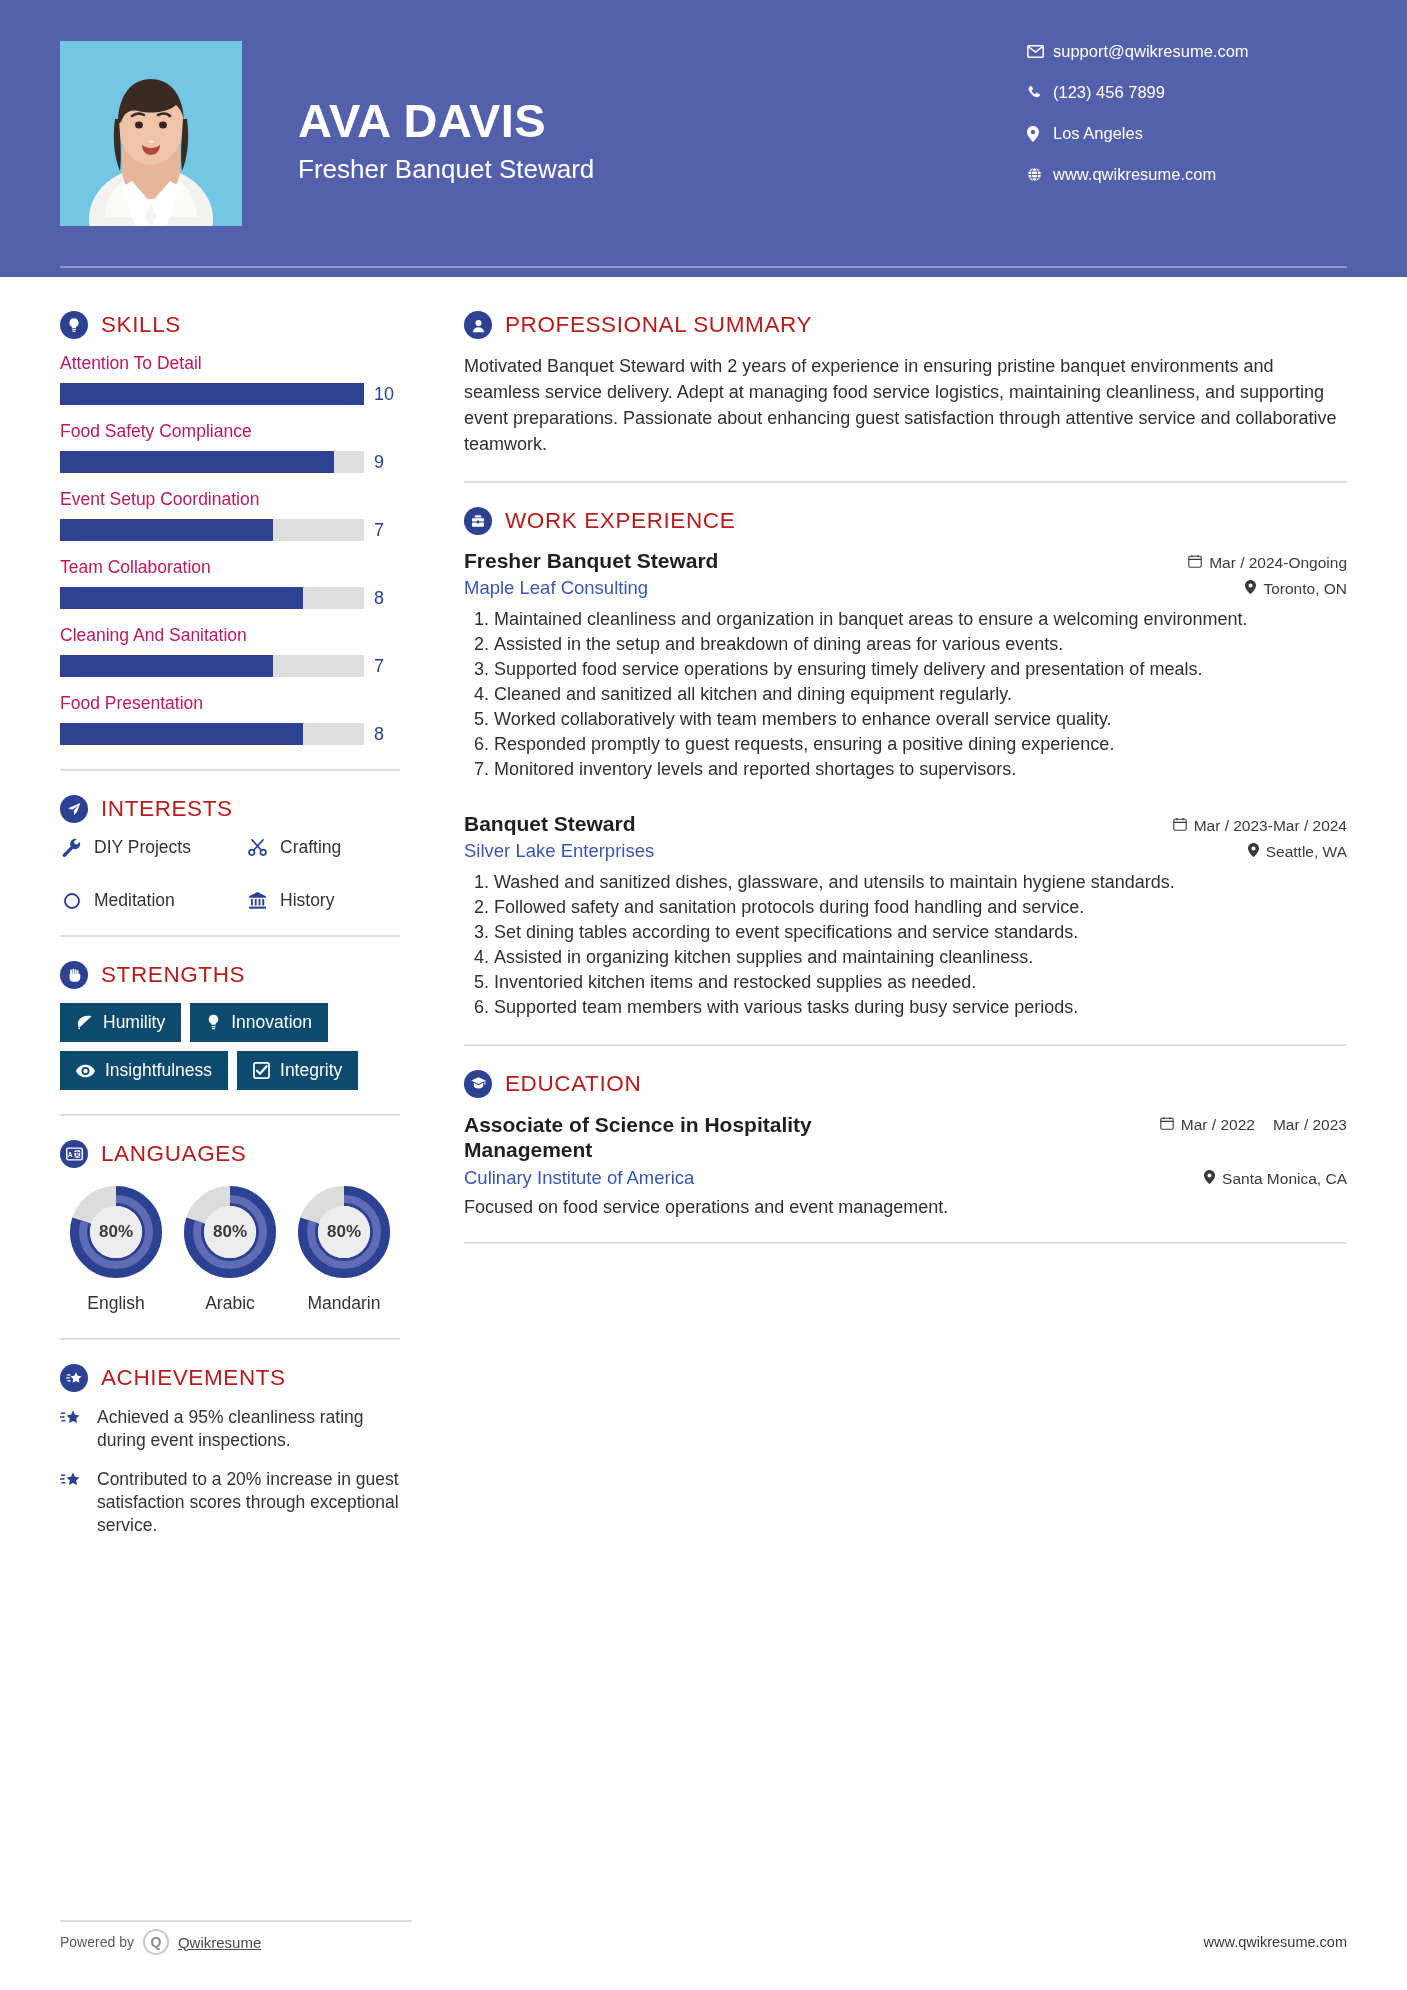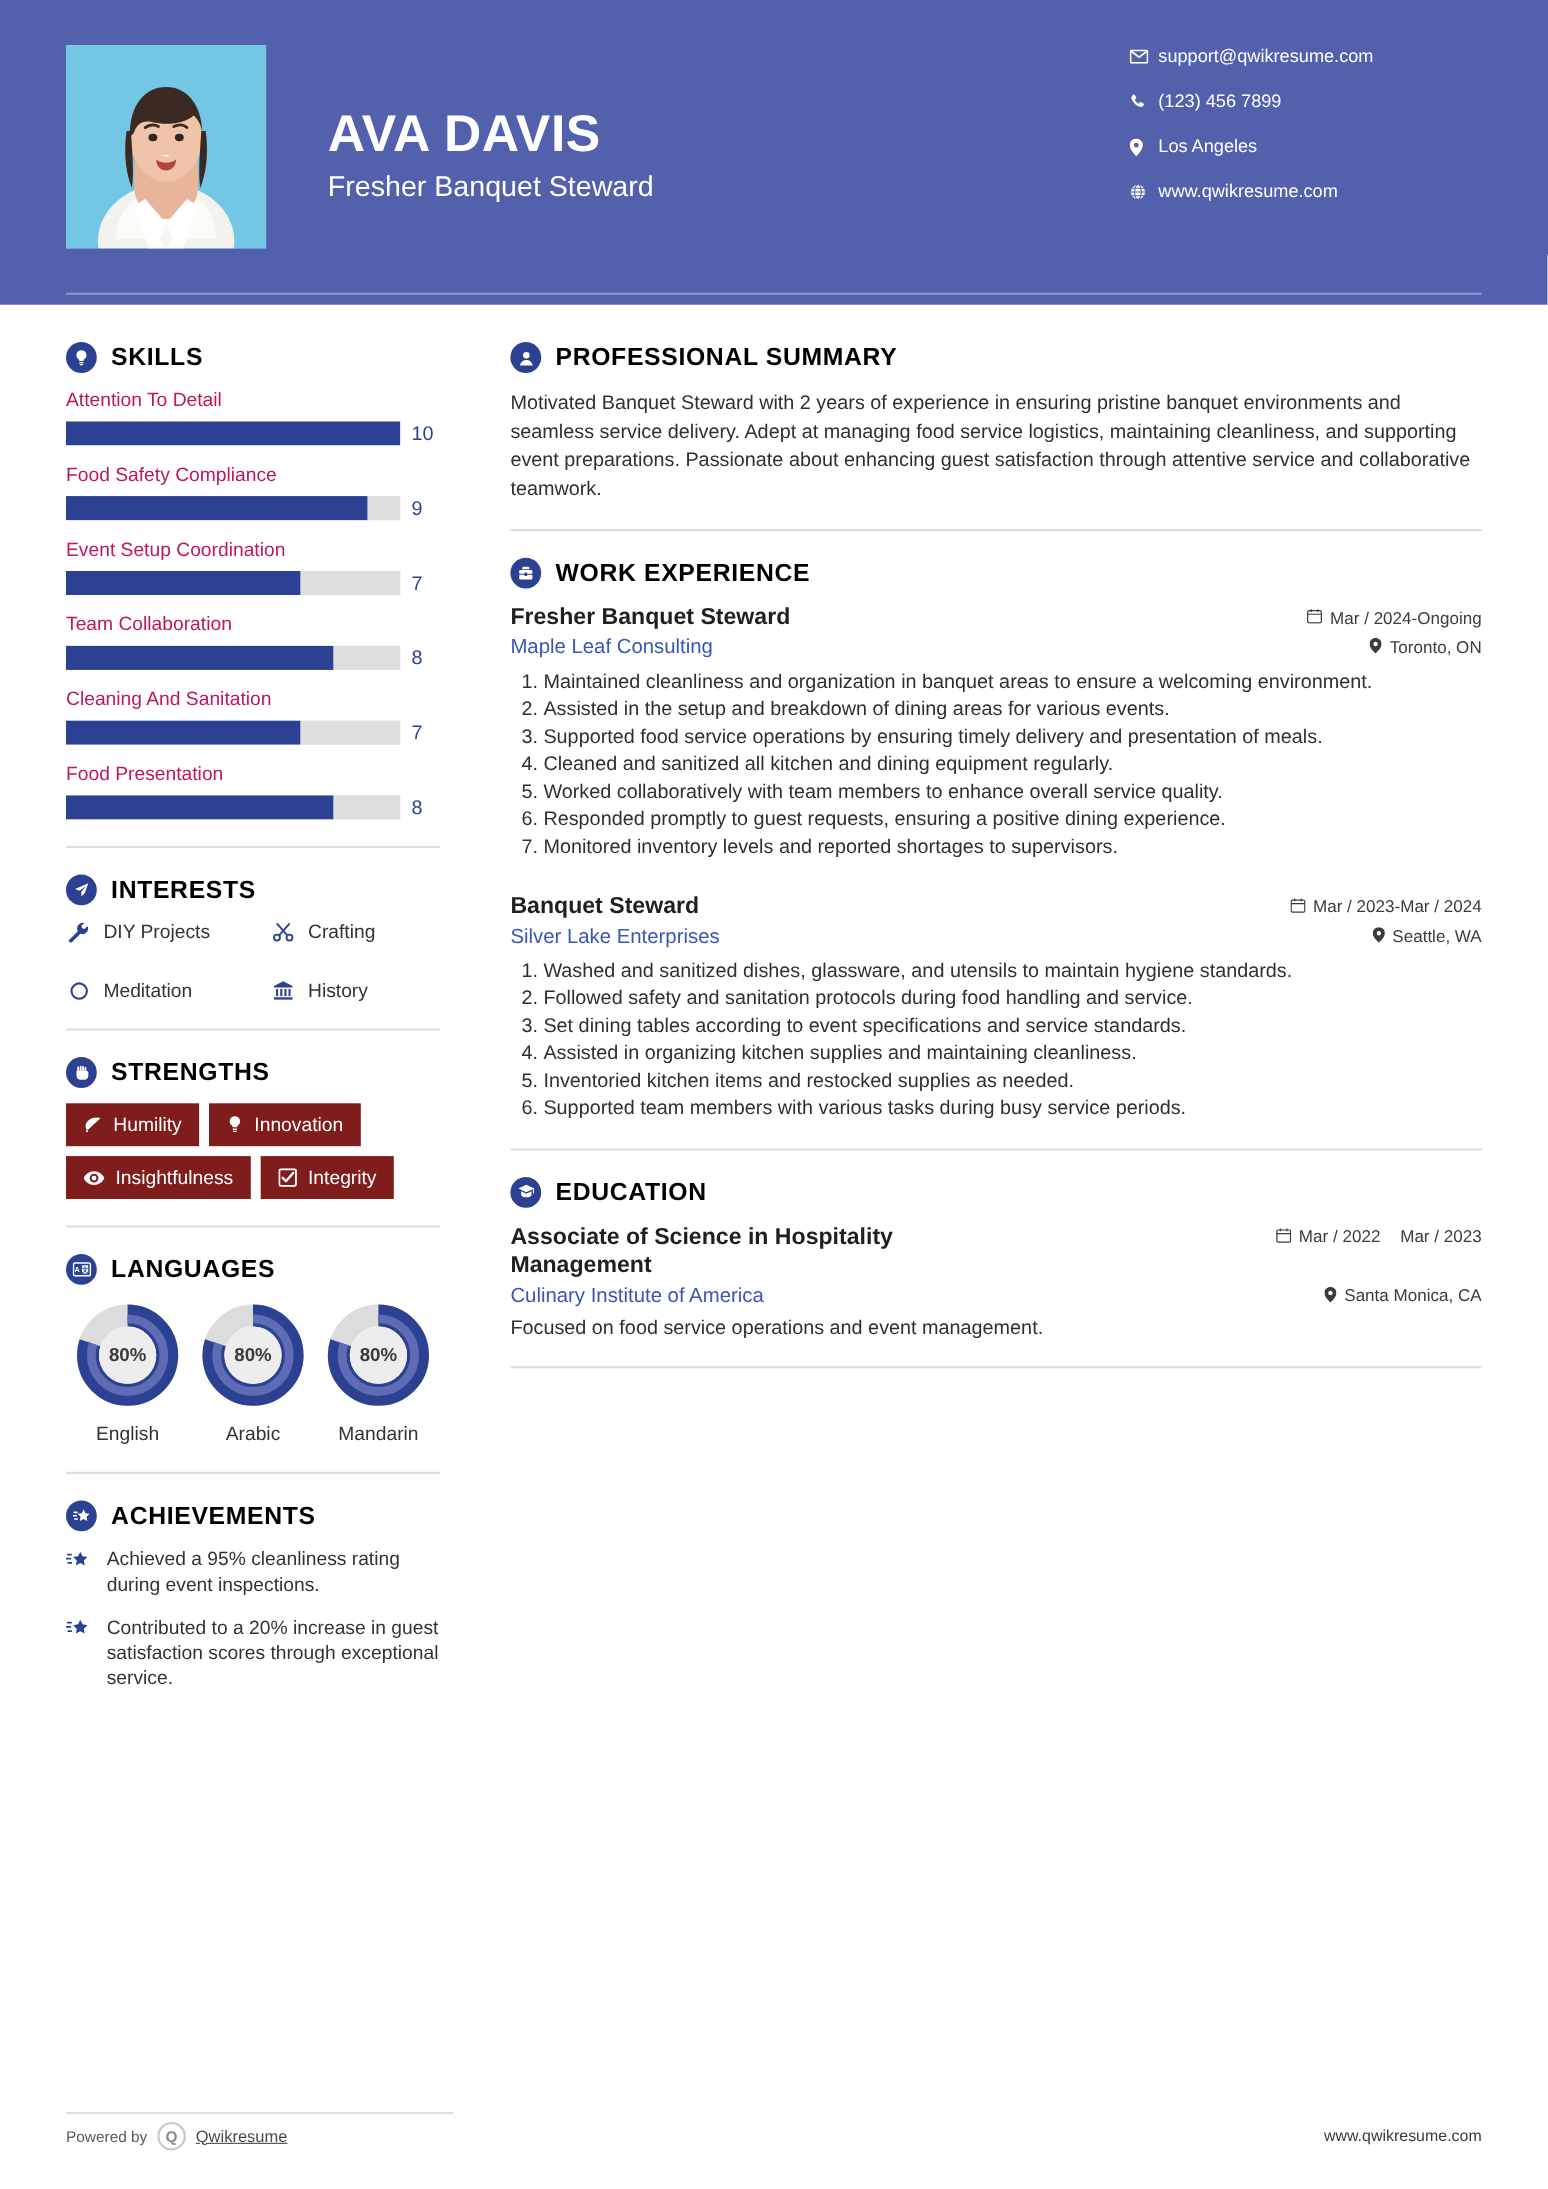--- a/index.html
+++ b/index.html
@@ -102,23 +102,23 @@
   .sec-ico {
     width: 28px; height: 28px;
     border-radius: 50%;
     background: #2c4191;
     display: flex; align-items: center; justify-content: center;
     flex: 0 0 28px;
   }
   .sec-ico svg { display:block; }
   .sec-title {
     font-size: 22.5px;
-    font-weight: bold;
+    font-weight: normal;
     letter-spacing: 0.6px;
-    color: #000000;
+    color: #b91c1c;
   }
   .divider {
     height: 2px;
     background: #dcdde6;
     margin: 24px 0 24px 0;
   }
 
   
   .skill { margin-bottom: 16px; }
   .skill-name { font-size: 17.5px; color: #be185d; margin-bottom: 9px; }
@@ -163,21 +163,21 @@
     color: #2c4191;
   }
 
   
   .strength-grid {
     display: flex;
     flex-wrap: wrap;
     gap: 9px;
   }
   .strength-chip {
-    background: #7f1d1d;
+    background: #0c4a6e;
     color: #ffffff;
     padding: 9px 16px;
     display: flex;
     align-items: center;
     gap: 10px;
     font-size: 17.5px;
   }
   .strength-ico { display:flex; align-items:center; color:#fff; }
 
   

